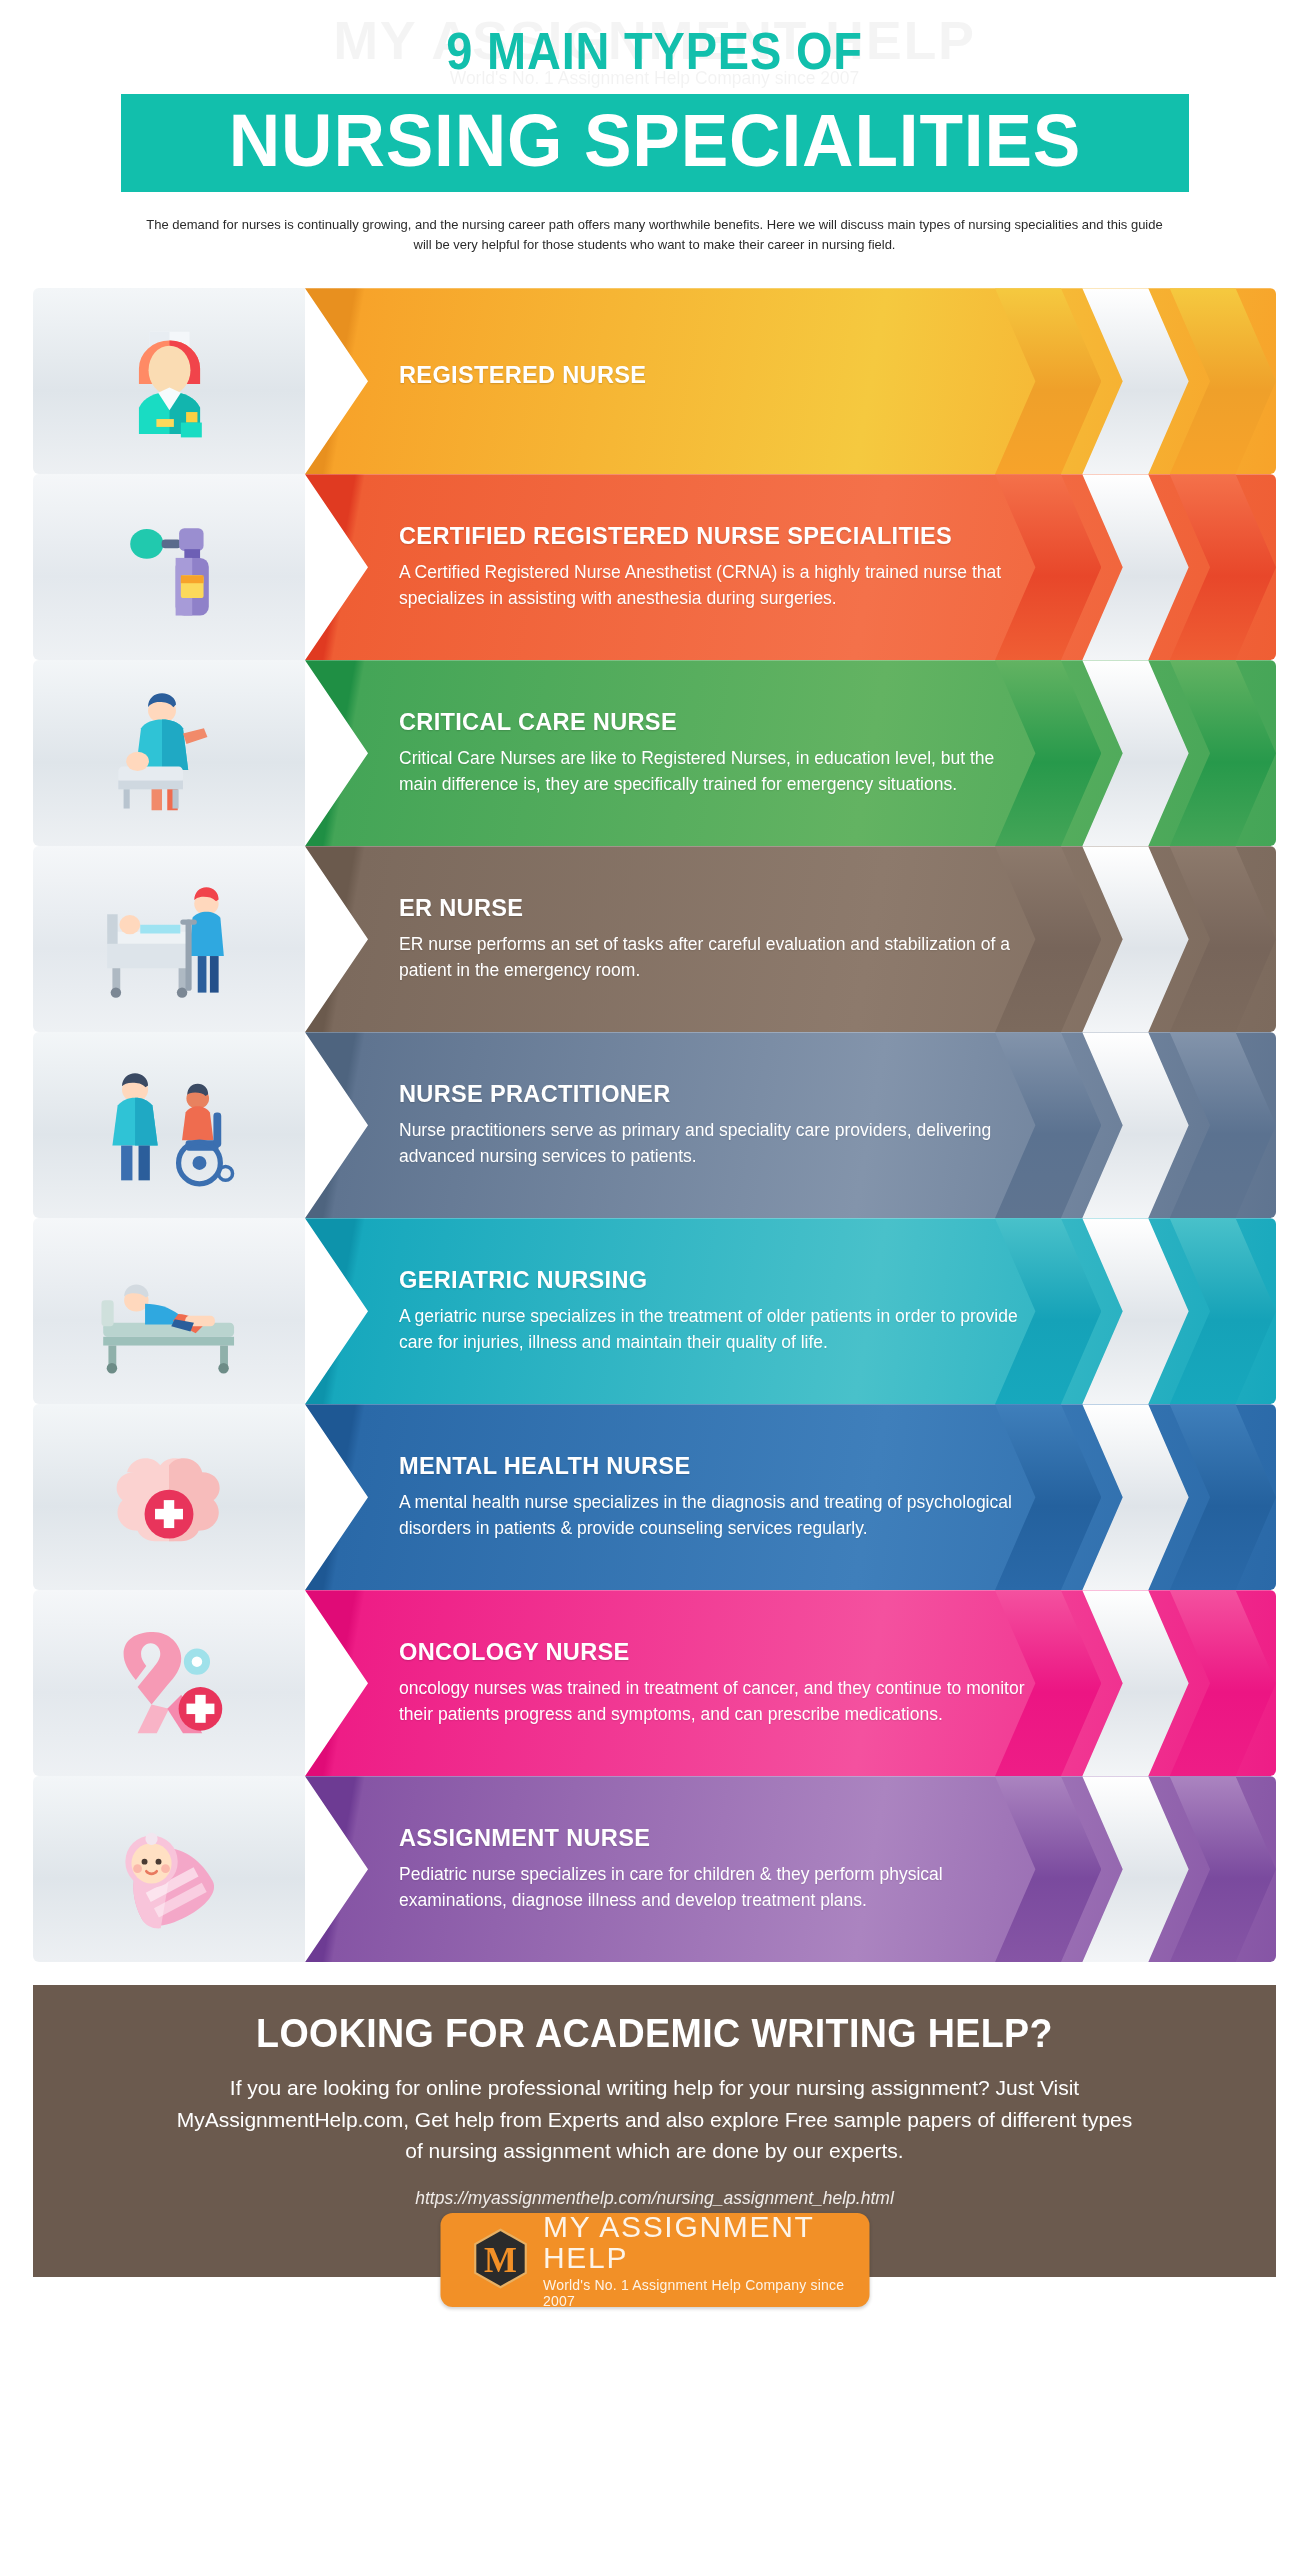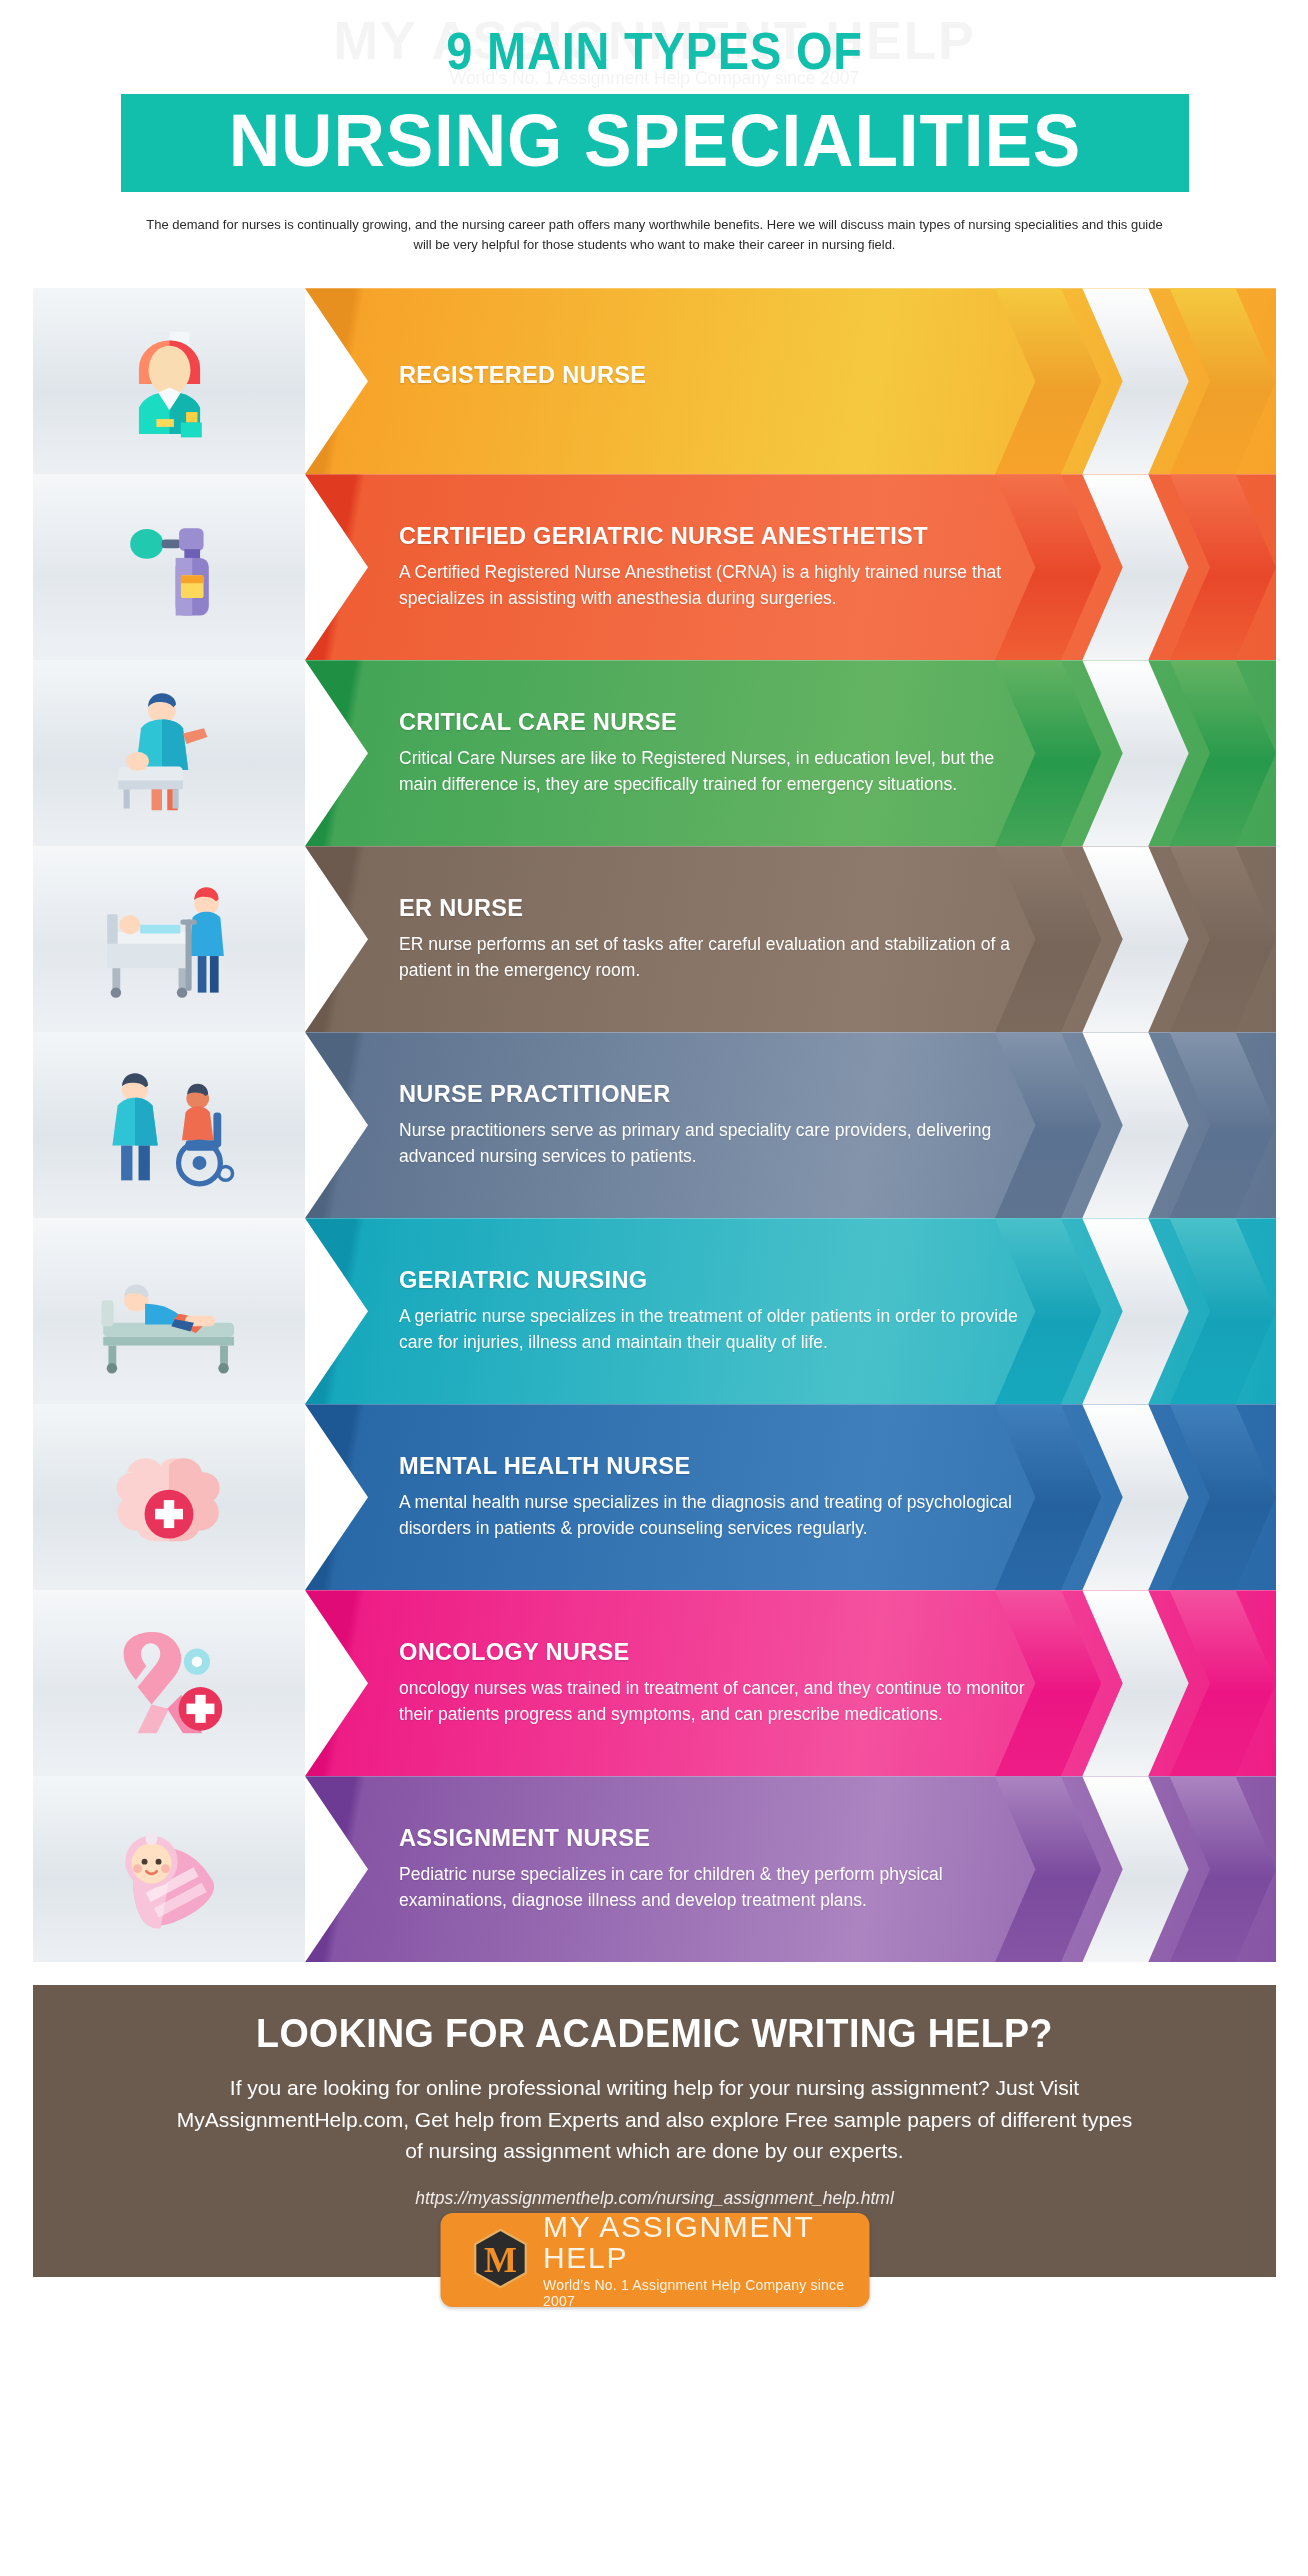--- a/index.html
+++ b/index.html
@@ -78,20 +78,21 @@
     position: relative;
     margin: 33px auto 0;
     width: 1243px;
   }
   .row {
     position: relative;
     height: 186px;
     display: flex;
     align-items: stretch;
     overflow: hidden;
+    border-radius: 6px;
   }
   .row:nth-child(even) .icon-cell { background: linear-gradient(180deg,#f5f7f9 0%, #e3e8ed 55%, #eef1f4 100%); }
   .icon-cell {
     position: relative;
     width: 272px;
     flex: 0 0 272px;
     background: linear-gradient(180deg,#f3f6f8 0%, #dfe5ea 55%, #edf0f3 100%);
     display: flex;
     align-items: center;
     justify-content: center;
@@ -258,21 +259,21 @@
     <rect x="92" y="54" width="18" height="12" fill="#6d5fb5"></rect>
     <rect x="82" y="64" width="38" height="66" rx="10" fill="#8f81c9"></rect>
     <rect x="82" y="64" width="19" height="66" fill="#a79bd8"></rect>
     <rect x="88" y="84" width="26" height="26" rx="3" fill="#fcd95b"></rect>
     <rect x="88" y="84" width="26" height="9" fill="#f7a32a"></rect>
   </svg>
           </span>
         </div>
         <div class="body-cell" style="background: linear-gradient(100deg, rgb(224, 58, 33) 0%, rgb(224, 58, 33) 5%, rgb(239, 94, 52) 6%, rgb(244, 113, 74) 58%, rgb(239, 94, 52) 100%);">
           <div class="body-inner">
-            <div class="row-title">CERTIFIED GERIATRIC NURSE ANESTHETIST</div>
+            <div class="row-title">CERTIFIED REGISTERED NURSE SPECIALITIES</div>
             <div class="row-desc">A Certified Registered Nurse Anesthetist (CRNA) is a highly trained nurse that specializes in assisting with anesthesia during surgeries.</div>
           </div>
           <div class="chev-pack">
             <div class="chev" style="background: linear-gradient(rgb(244, 113, 74) 0%, rgb(232, 71, 42) 55%, rgb(239, 94, 52) 100%); z-index: 10;"></div>
             <div class="chev light" style="z-index: 9;"></div>
             <div class="chev" style="background: linear-gradient(rgb(244, 113, 74) 0%, rgb(232, 71, 42) 55%, rgb(239, 94, 52) 100%); z-index: 8;"></div>
           </div>
         </div>
       </div>
       <div class="row">

